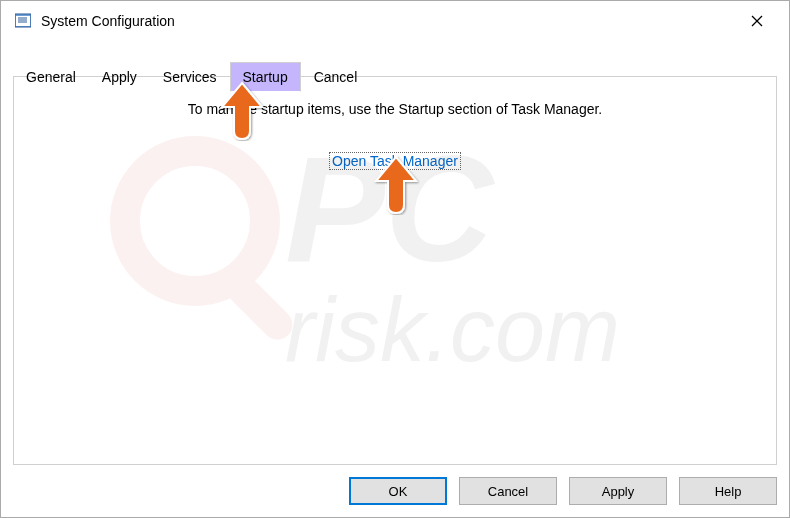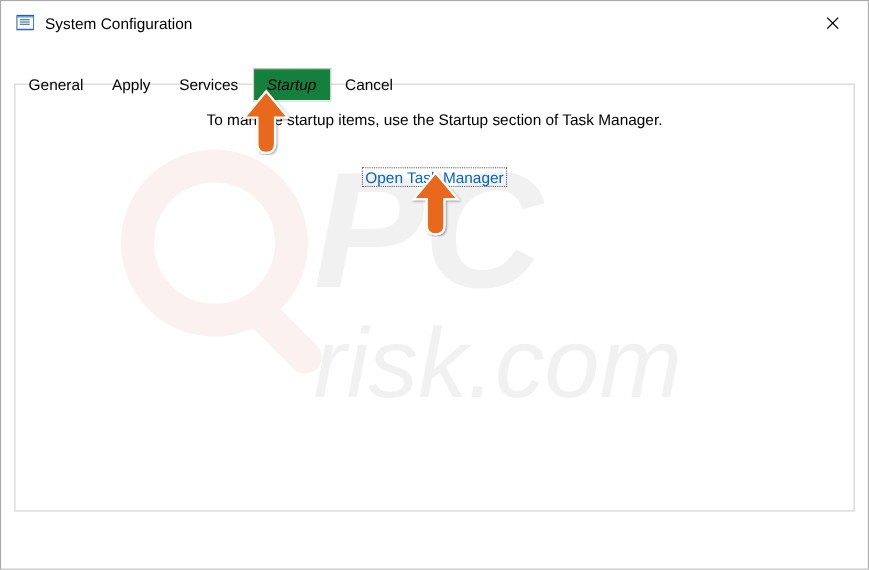--- a/index.html
+++ b/index.html
@@ -6,21 +6,21 @@
     body { margin: 0; width: 790px; height: 518px; background: #fff; position: relative; }
     .window { width: 790px; height: 518px; border: 1px solid #aaa; position: relative; background: #fff; }
     .titlebar { height: 40px; display: flex; align-items: center; padding: 0 10px 0 14px; }
     .titlebar .app-icon { width: 16px; height: 16px; margin-right: 10px; display: inline-block; }
     .titlebar .title { font-size: 14px; color: #000; flex: 1; }
     .close-btn { width: 44px; height: 30px; display: flex; align-items: center; justify-content: center; cursor: default; }
     .close-btn svg { width: 12px; height: 12px; }
     .content { position: absolute; top: 44px; left: 12px; right: 12px; bottom: 52px; }
     .tabs { display: flex; position: relative; z-index: 2; }
     .tab { padding: 6px 12px; font-size: 14px; border: 1px solid transparent; border-bottom: none; cursor: default; position: relative; top: 17px; background: transparent; }
-    .tab.active { background: #15803d; border: 1px solid #d0d0d0; border-bottom: 1px solid #fff; font-style: italic; }
+    .tab.active { background: #c4b5fd; border: 1px solid #d0d0d0; border-bottom: 1px solid #fff; }
     .panel { border: 1px solid #d0d0d0; background: #fff; position: absolute; top: 31px; left: 0; right: 0; bottom: 0; }
     .panel-inner { padding-top: 24px; text-align: center; }
     .panel-text { font-size: 14px; color: #000; }
     .link { color: #0066cc; text-decoration: none; font-size: 14px; display: inline-block; margin-top: 36px; outline: 1px dotted #666; outline-offset: 0; padding: 0 2px; cursor: pointer; }
     .button-row { position: absolute; bottom: 12px; right: 12px; display: flex; gap: 12px; }
     .btn { width: 98px; height: 28px; font-size: 13px; background: #e1e1e1; border: 1px solid #adadad; cursor: default; }
     .btn.primary { border: 2px solid #0078d7; background: #e1e1e1; }
     .watermark { position: absolute; inset: 0; display: flex; align-items: center; justify-content: center; pointer-events: none; z-index: 0; text-align: center; }
     .watermark svg { opacity: 0.07; }
     .arrow { position: absolute; z-index: 5; pointer-events: none; }
@@ -68,20 +68,26 @@
           <text x="240" y="280" font-size="90" font-style="italic" fill="#444">risk.com</text>
         </svg>
       </div>
       <div class="panel-inner">
         <div class="panel-text">To manage startup items, use the Startup section of Task Manager.</div>
         <a class="link">Open Task Manager</a>
       </div>
     </div>
   </div>
 
+  <div class="button-row">
+    <button class="btn primary">OK</button>
+    <button class="btn">Cancel</button>
+    <button class="btn">Apply</button>
+    <button class="btn">Help</button>
+  </div>
 
   <svg class="arrow" style="left:216px; top:80px;" width="50" height="60" viewBox="0 0 50 60">
     <defs>
         <filter id="s1">
           <feDropShadow dx="1" dy="1" stdDeviation="1" flood-opacity="0.4"></feDropShadow>
         </filter>
       </defs>
     <path d="M 25 2 L 45 26 L 33 26 L 33 50 Q 33 58 25 58 Q 17 58 17 50 L 17 26 L 5 26 Z" fill="#e8691b" stroke="#fff" stroke-width="2" filter="url(#s1)"></path>
   </svg>
 

